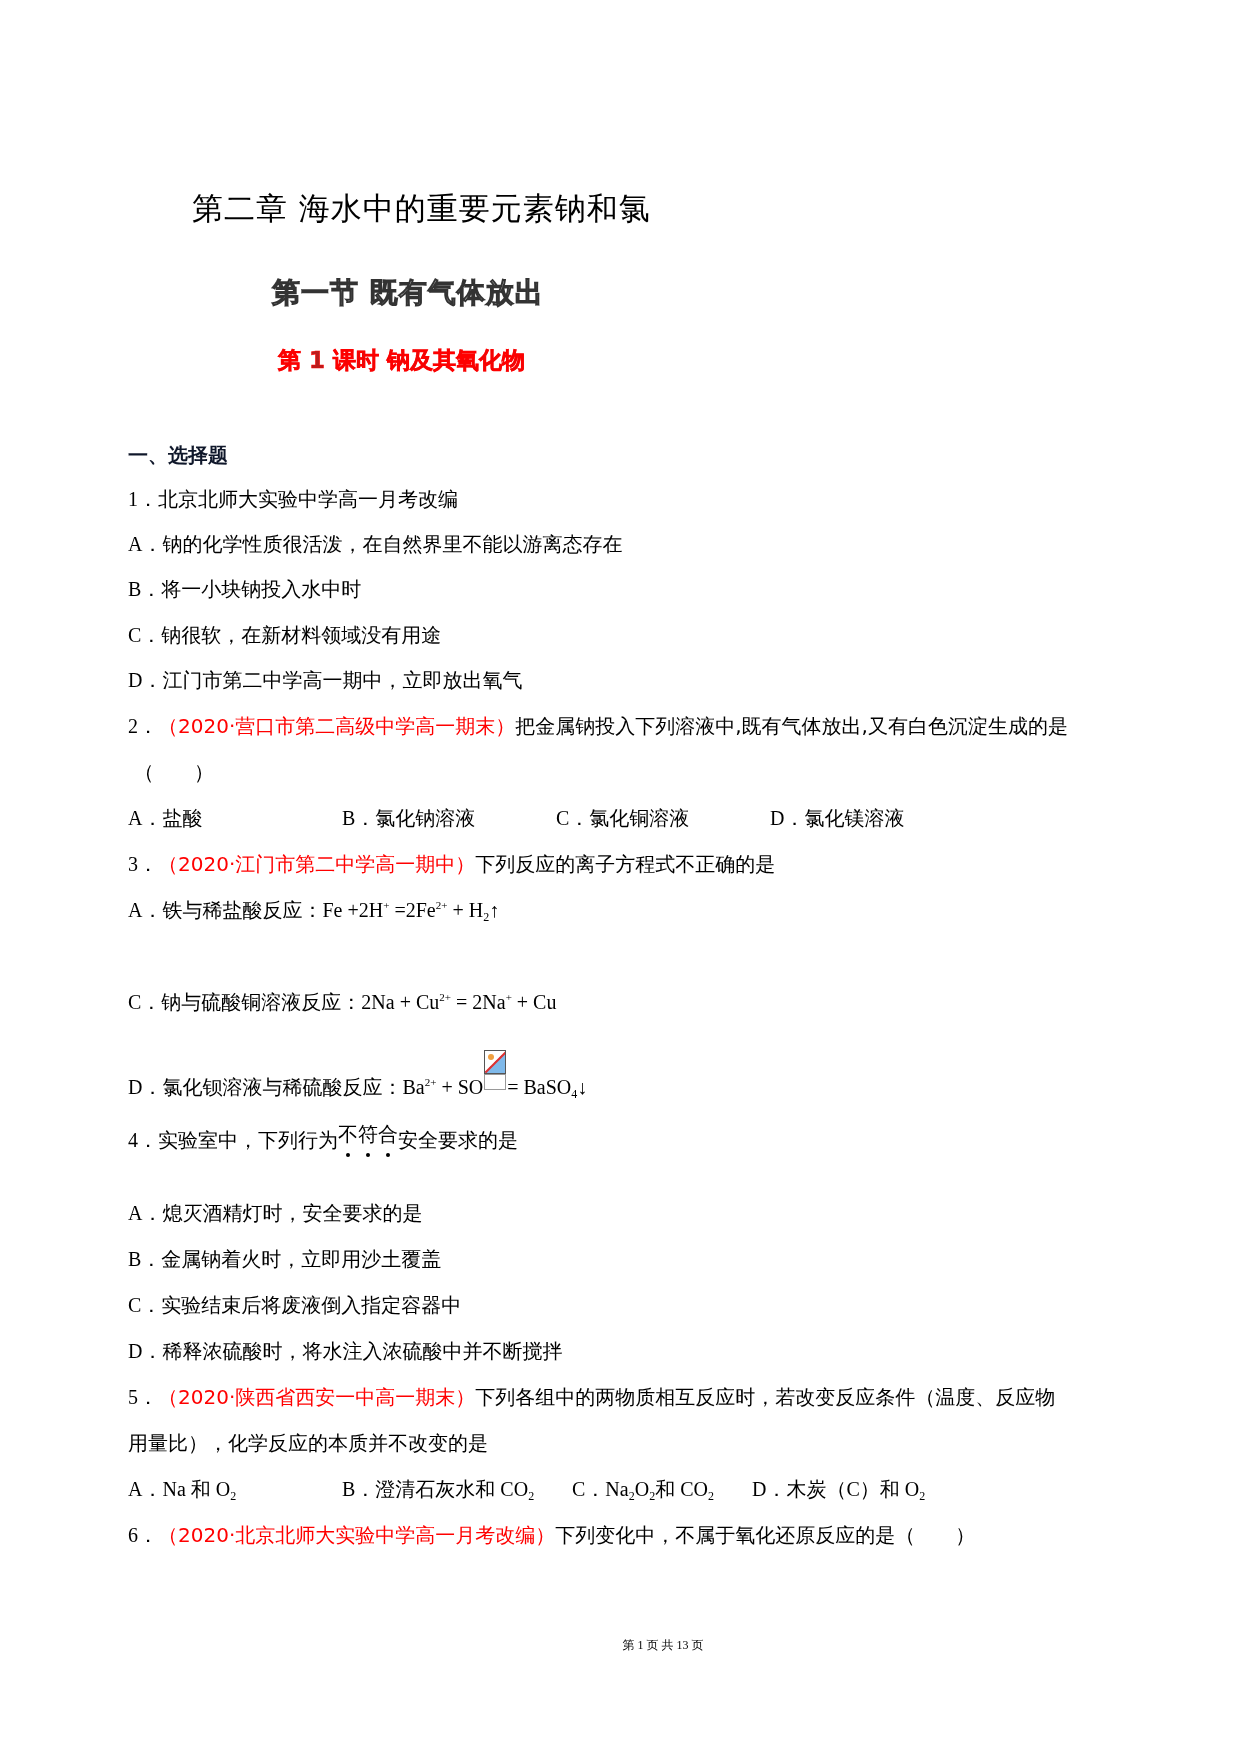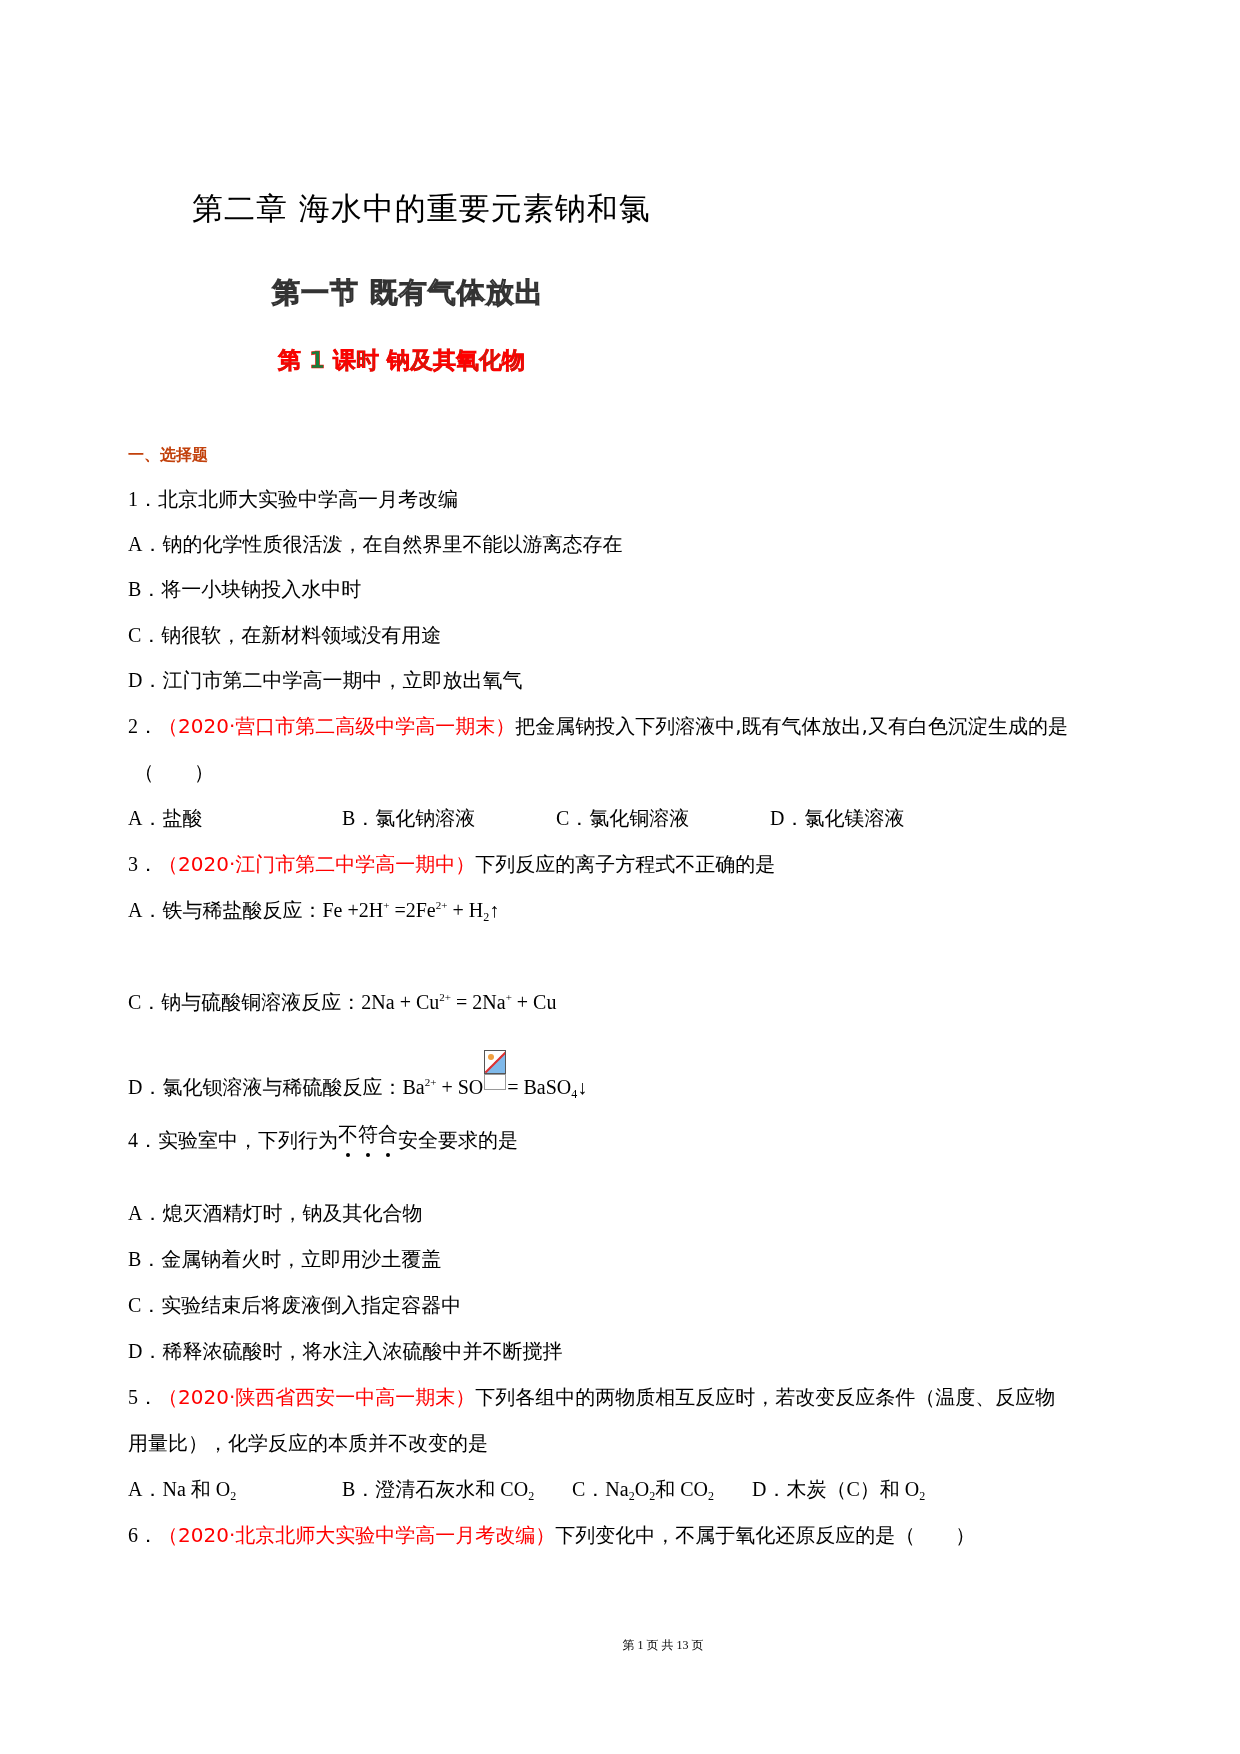--- a/index.html
+++ b/index.html
@@ -36,30 +36,30 @@
       line-height: 36px;
       color: #ffffff;
       -webkit-text-stroke: 1px #333333;
       letter-spacing: 1px;
       font-weight: bold;
     }
     .lesson-title {
       left: 262px; top: 331px;
       font-size: 23px;
       line-height: 30px;
-      color: #15803d;
+      color: #b91c1c;
       font-weight: bold;
       -webkit-text-stroke: 0.6px #ff0000;
     }
     .part-heading {
       left: 112px; top: 428px;
-      font-size: 16px;
+      font-size: 20px;
       line-height: 26px;
       font-weight: bold;
-      color: #c2410c;
+      color: #0f172a;
     }
     .line {
       left: 112px;
       font-size: 20px;
       line-height: 26px;
     }
     .serif { font-family: "Liberation Serif", "DejaVu Serif", serif; }
     .src { color: #ff0000; }
     sup { font-size: 11px; vertical-align: 8px; line-height: 0; }
     sub { font-size: 12px; vertical-align: -4px; line-height: 0; }
@@ -160,21 +160,21 @@
     <span class="serif">C．</span><span>钠与硫酸铜溶液反应：</span><span class="serif"><span>2Na + Cu</span><sup>2+</sup><span> = 2Na</span><sup>+</sup><span> + Cu</span></span>
   </div>
   <div class="abs line" style="top:1036px">
     <span class="serif">D．</span><span>氯化钡溶液与稀硫酸反应：</span><span class="serif"><span>Ba</span><sup>2+</sup><span> + SO</span><span class="broken-img"><span class="top"></span><span class="bot"></span></span><span>= BaSO</span><sub>4</sub><span>↓</span></span>
   </div>
 
   <div class="abs line" style="top:1113px">
     <span class="serif">4．</span><span>实验室中，下列行为</span><span style="position:relative;top:-6px"><span class="emph-dot">不</span><span class="emph-dot">符</span><span class="emph-dot">合</span></span><span>安全要求的是</span>
   </div>
   <div class="abs line" style="top:1186px">
-    <span class="serif">A．</span><span>熄灭酒精灯时，钠及其化合物</span>
+    <span class="serif">A．</span><span>熄灭酒精灯时，安全要求的是</span>
   </div>
   <div class="abs line" style="top:1232px">
     <span class="serif">B．</span><span>金属钠着火时，立即用沙土覆盖</span>
   </div>
   <div class="abs line" style="top:1278px">
     <span class="serif">C．</span><span>实验结束后将废液倒入指定容器中</span>
   </div>
   <div class="abs line" style="top:1324px">
     <span class="serif">D．</span><span>稀释浓硫酸时，将水注入浓硫酸中并不断搅拌</span>
   </div>

